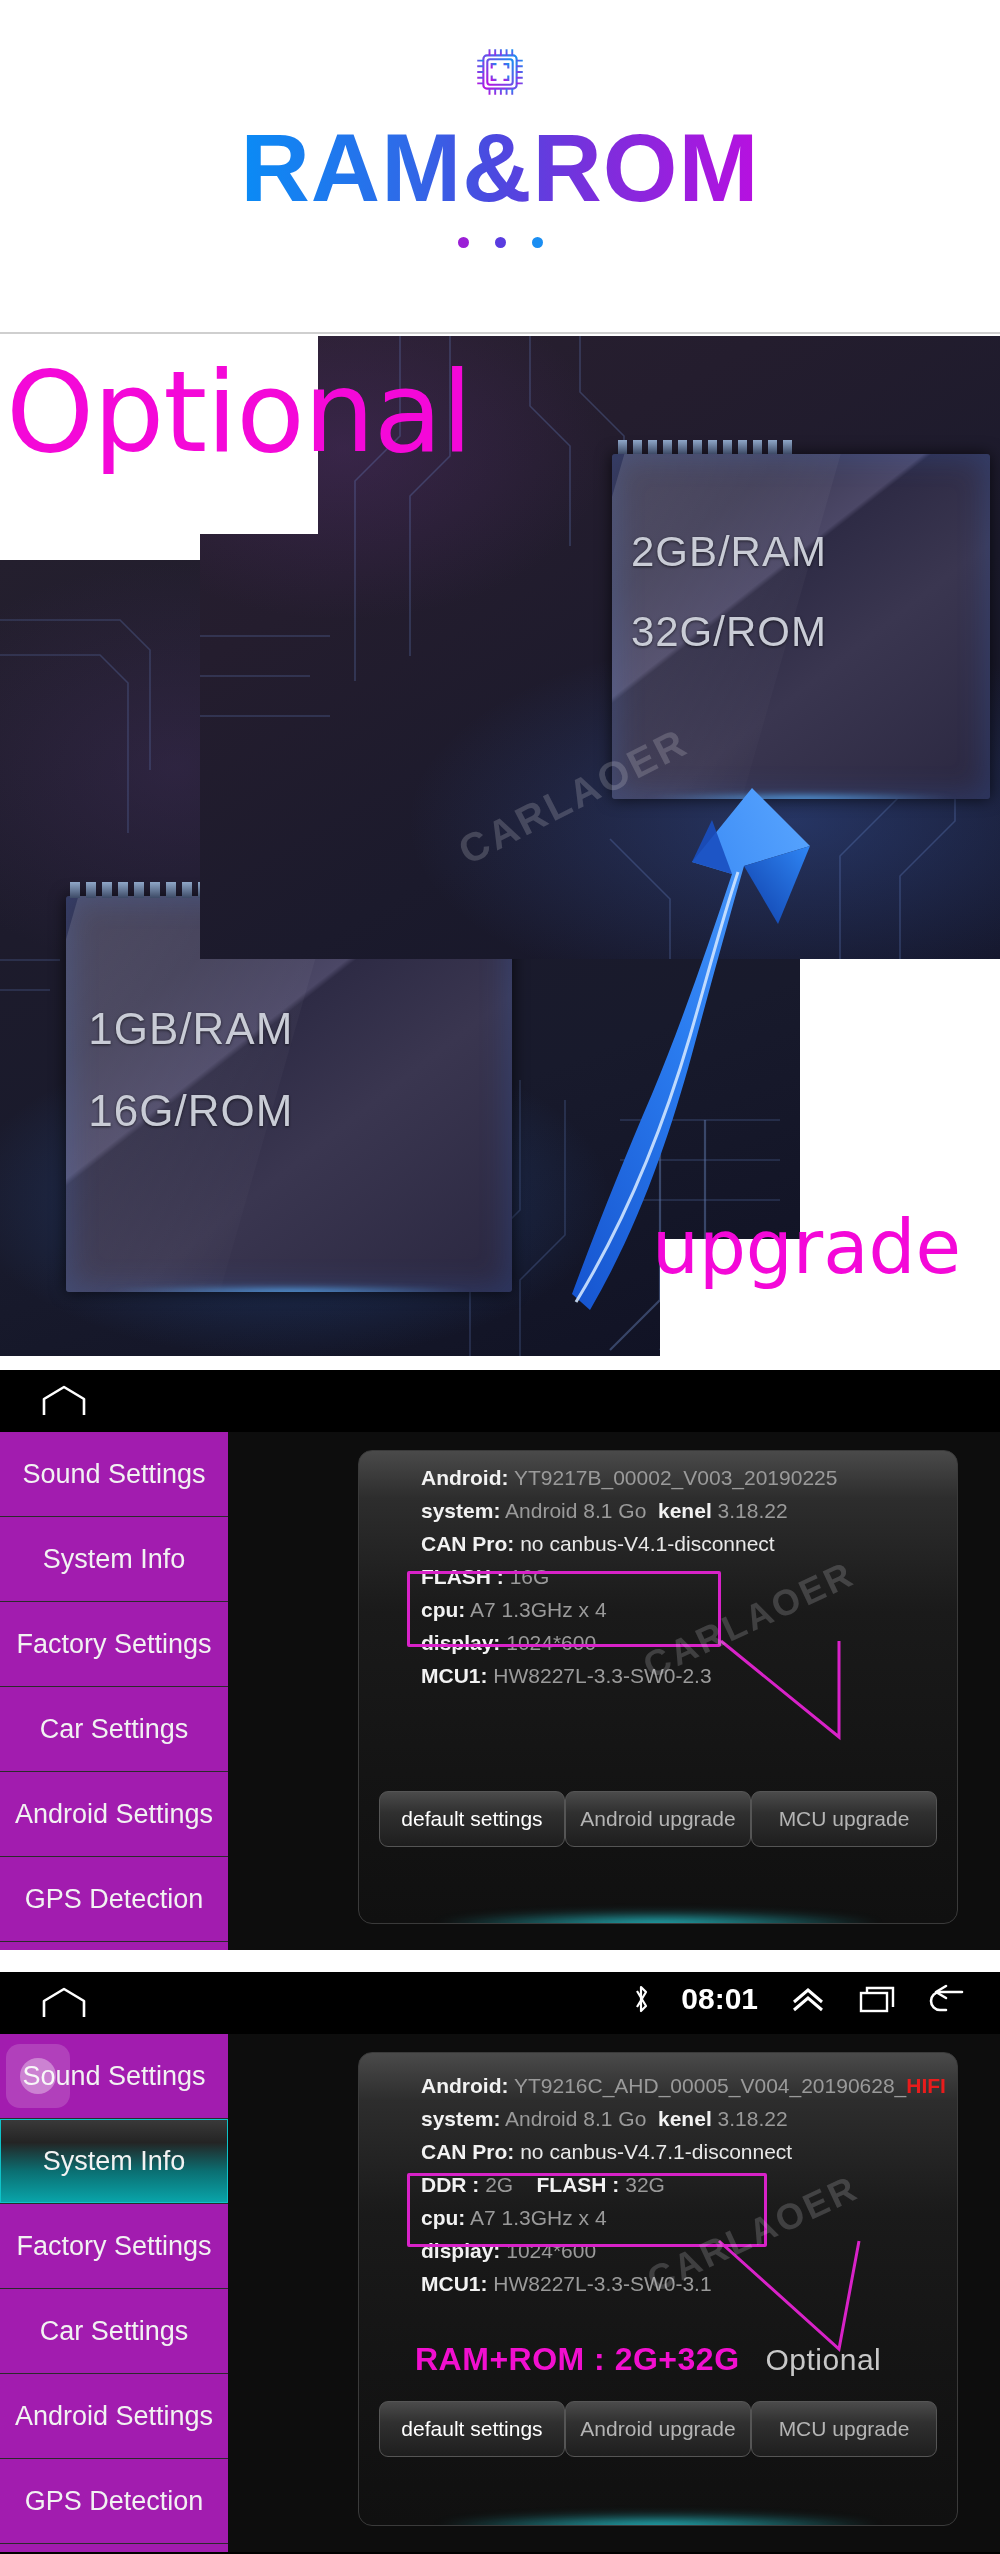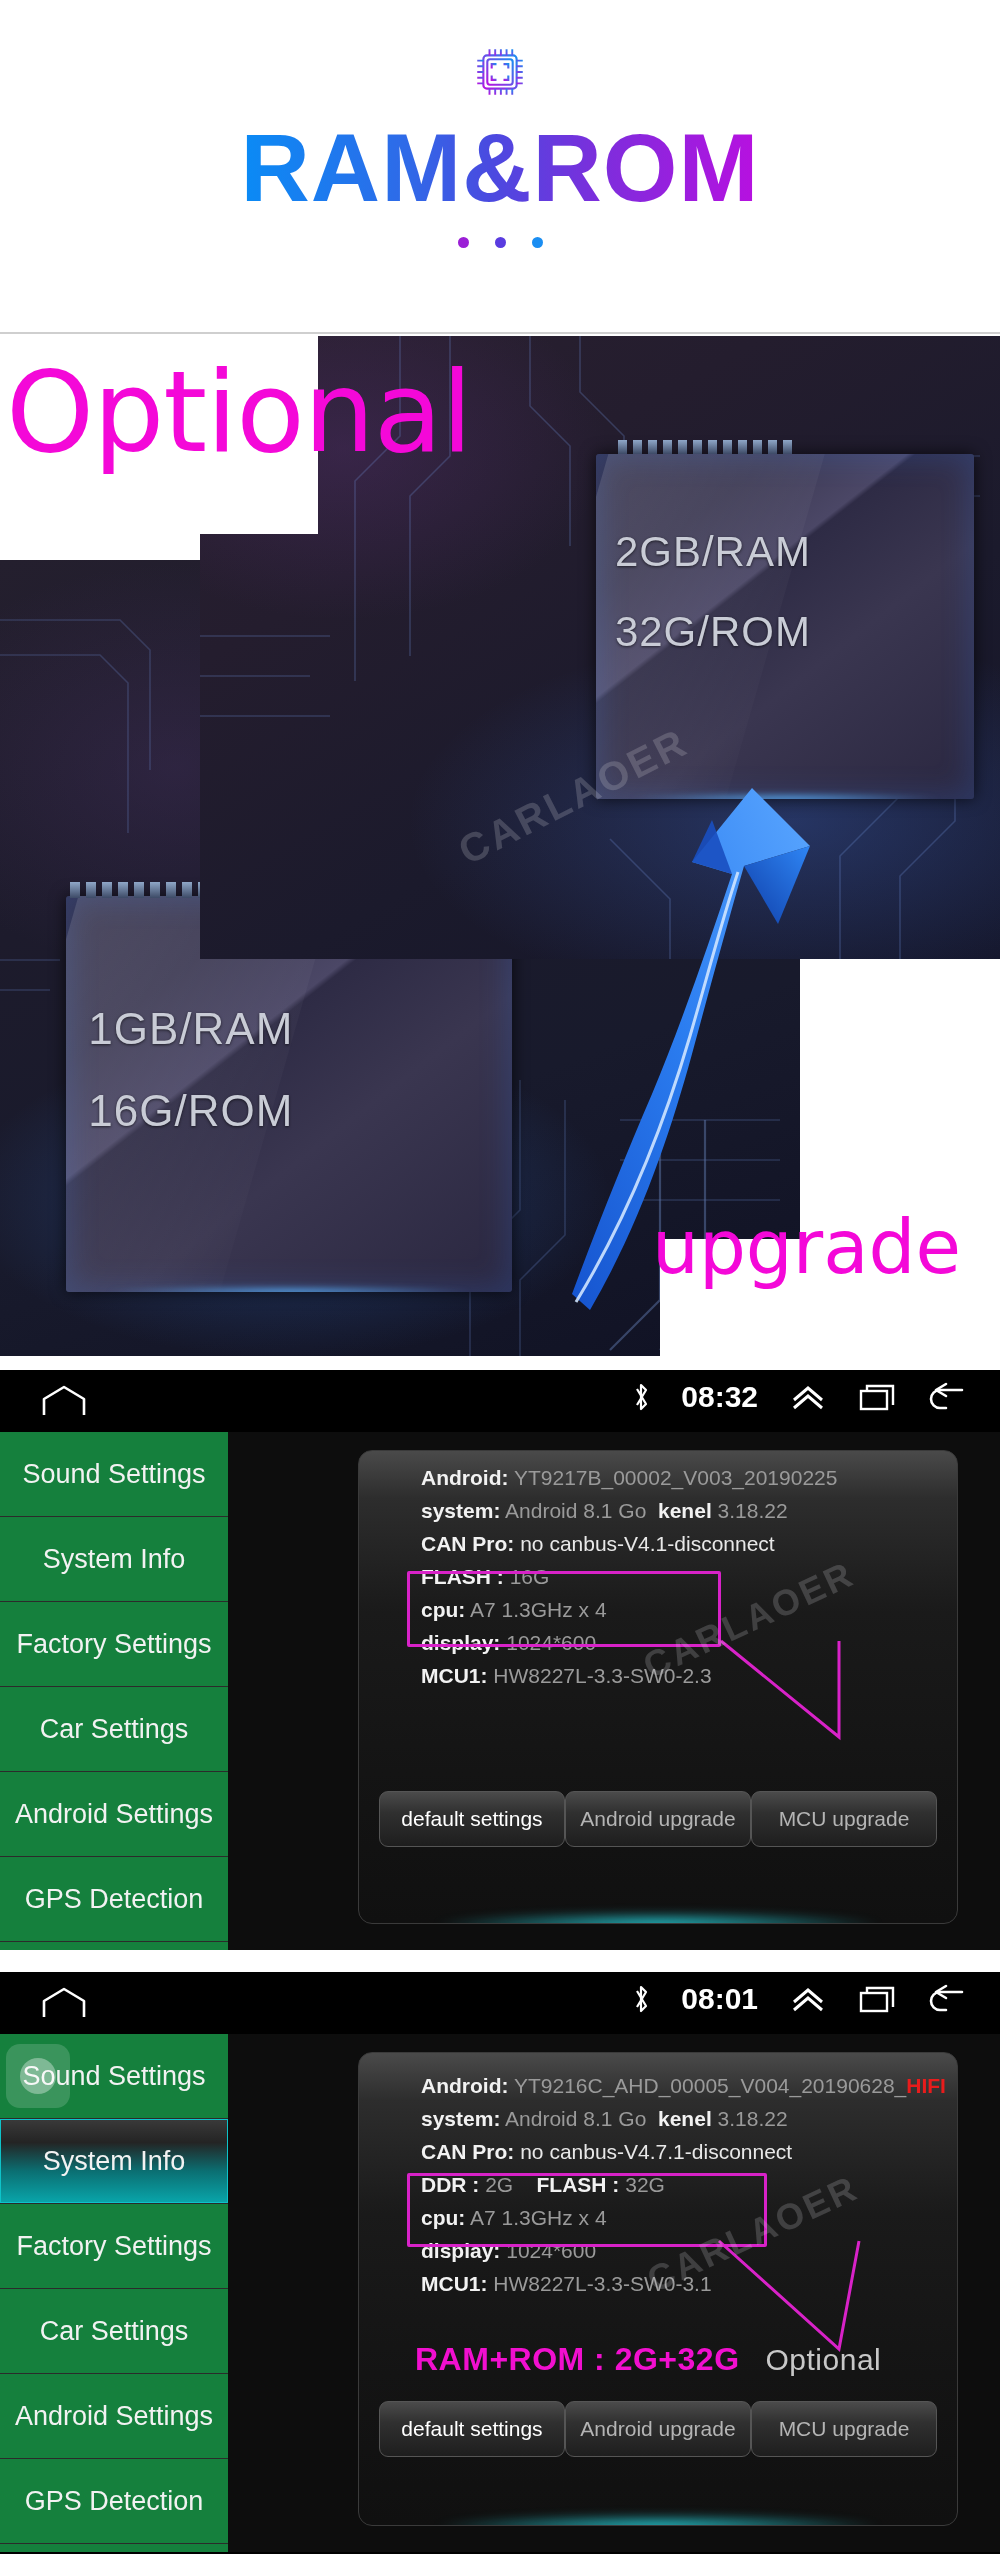--- a/index.html
+++ b/index.html
@@ -110,21 +110,21 @@
   }
   .shot.first { margin-top:14px; height:580px; }
   .shot.second { margin-top:22px; height:582px; }
 
   .statusbar { position:relative; height:62px; background:#000; }
   .sb-home { position:absolute; left:40px; top:14px; }
   .sb-right { position:absolute; right:34px; top:10px; display:flex; align-items:center; gap:30px; }
   .sb-time { color:#fff; font-size:30px; font-weight:700; font-family:"Liberation Sans", sans-serif; }
 
   .shot-body { position:relative; display:flex; height:518px; background:#0b0b0b; }
-  .sidebar { width:228px; background:#15803d; flex:0 0 228px; }
+  .sidebar { width:228px; background:#a21caf; flex:0 0 228px; }
   .side-item {
     height:85px; display:flex; align-items:center; justify-content:center;
     color:#f2f2f2; font-size:27px; border-bottom:1px solid #2b2b2b;
     position:relative;
   }
   .side-item.active {
     background:linear-gradient(180deg,#3a3a3a 0%, #242424 28%, #0b6f72 62%, #09a6ab 100%);
     box-shadow:0 0 0 1px #0dc3c9 inset;
   }
   .touch-dot {
@@ -279,21 +279,21 @@
             <path d="M780 160h-100l-36 36"></path>
           <path d="M640 623V520l60-60V300"></path>
             <path d="M700 623V540l55-55V320"></path>
           <path d="M0 300h130"></path>
             <path d="M0 340h110"></path>
             <path d="M0 380h130"></path>
           <path d="M470 623v-60l-60-60"></path>
         </g>
       </svg>
 
-      <div class="chip" style="left:396px; top:118px; width:378px; height:345px;">
+      <div class="chip" style="left:412px; top:118px; width:378px; height:345px;">
         <div class="gloss"></div>
         <div class="chip-label" style="top:70px; font-size:42px;">2GB/RAM</div>
         <div class="chip-label" style="top:150px; font-size:42px;">32G/ROM</div>
         <div class="glow"></div>
       </div>
       <div class="pins" style="left:418px; top:104px; width:372px;">
         <i style="width:9px;height:14px"></i>
           <i style="width:9px;height:14px"></i>
           <i style="width:9px;height:14px"></i>
         <i style="width:9px;height:14px"></i>
@@ -336,38 +336,20 @@
       <path d="M404 112 L470 92 L438 170 Z" fill="url(#ag2)"></path>
       <path d="M352 108 L392 120 L372 66 Z" fill="#1a4fc0" opacity=".9"></path>
     </svg>
   </div>
 
   <div class="shot first">
     <div class="statusbar">
       <svg class="sb-home" width="48" height="34" viewBox="0 0 48 34">
         <path d="M4 31 V15 L24 3 L44 15 V31" stroke="#fff" stroke-width="2.6" fill="none" stroke-linejoin="round"></path>
       </svg>
-      <div class="sb-right">
-        <svg width="20" height="34" viewBox="0 0 20 34">
-          <path d="M6 9 L15 24 L10 29 V5 L15 10 L6 25" stroke="#fff" stroke-width="2.2" fill="none" stroke-linejoin="round"></path>
-        </svg>
-        <div class="sb-time">08:32</div>
-        <svg width="40" height="30" viewBox="0 0 40 30">
-          <path d="M6 18 L20 6 L34 18" stroke="#fff" stroke-width="3" fill="none"></path>
-          <path d="M6 26 L20 14 L34 26" stroke="#fff" stroke-width="3" fill="none"></path>
-        </svg>
-        <svg width="38" height="32" viewBox="0 0 38 32">
-          <rect x="3" y="10" width="26" height="18" stroke="#fff" stroke-width="2.4" fill="none"></rect>
-          <path d="M9 10 V5 H35 V24" stroke="#fff" stroke-width="2.4" fill="none"></path>
-        </svg>
-        <svg width="40" height="30" viewBox="0 0 40 30">
-          <path d="M36 8 H14 a9 9 0 1 0 0 18 H20" stroke="#fff" stroke-width="2.6" fill="none" stroke-linecap="round"></path>
-          <path d="M20 2 L10 8 L20 14" stroke="#fff" stroke-width="2.6" fill="none" stroke-linejoin="round" stroke-linecap="round"></path>
-        </svg>
-      </div>
     </div>
 
     <div class="shot-body">
       <div class="sidebar">
         <div class="side-item">
             <span>Sound Settings</span>
           </div>
         <div class="side-item">
             <span>System Info</span>
           </div>

